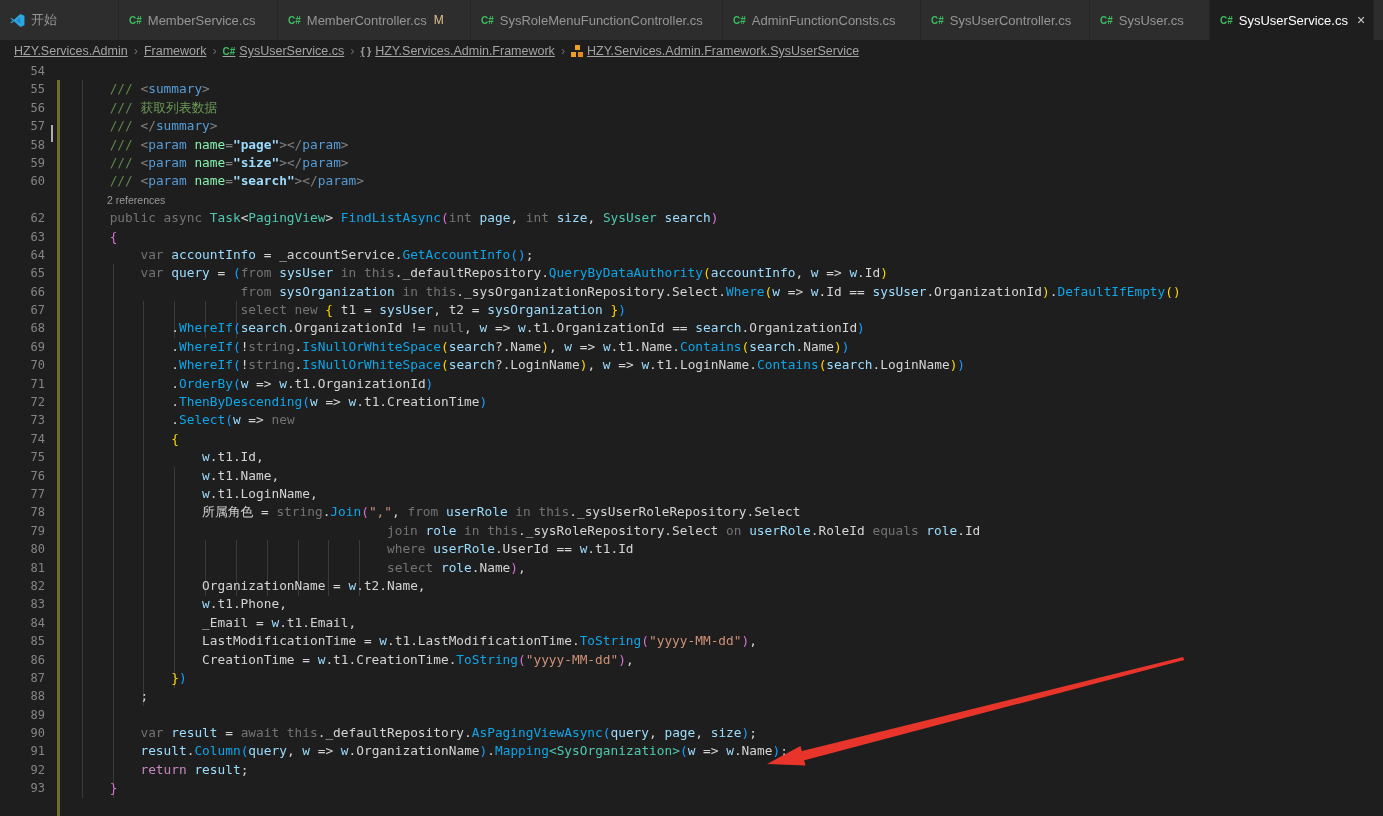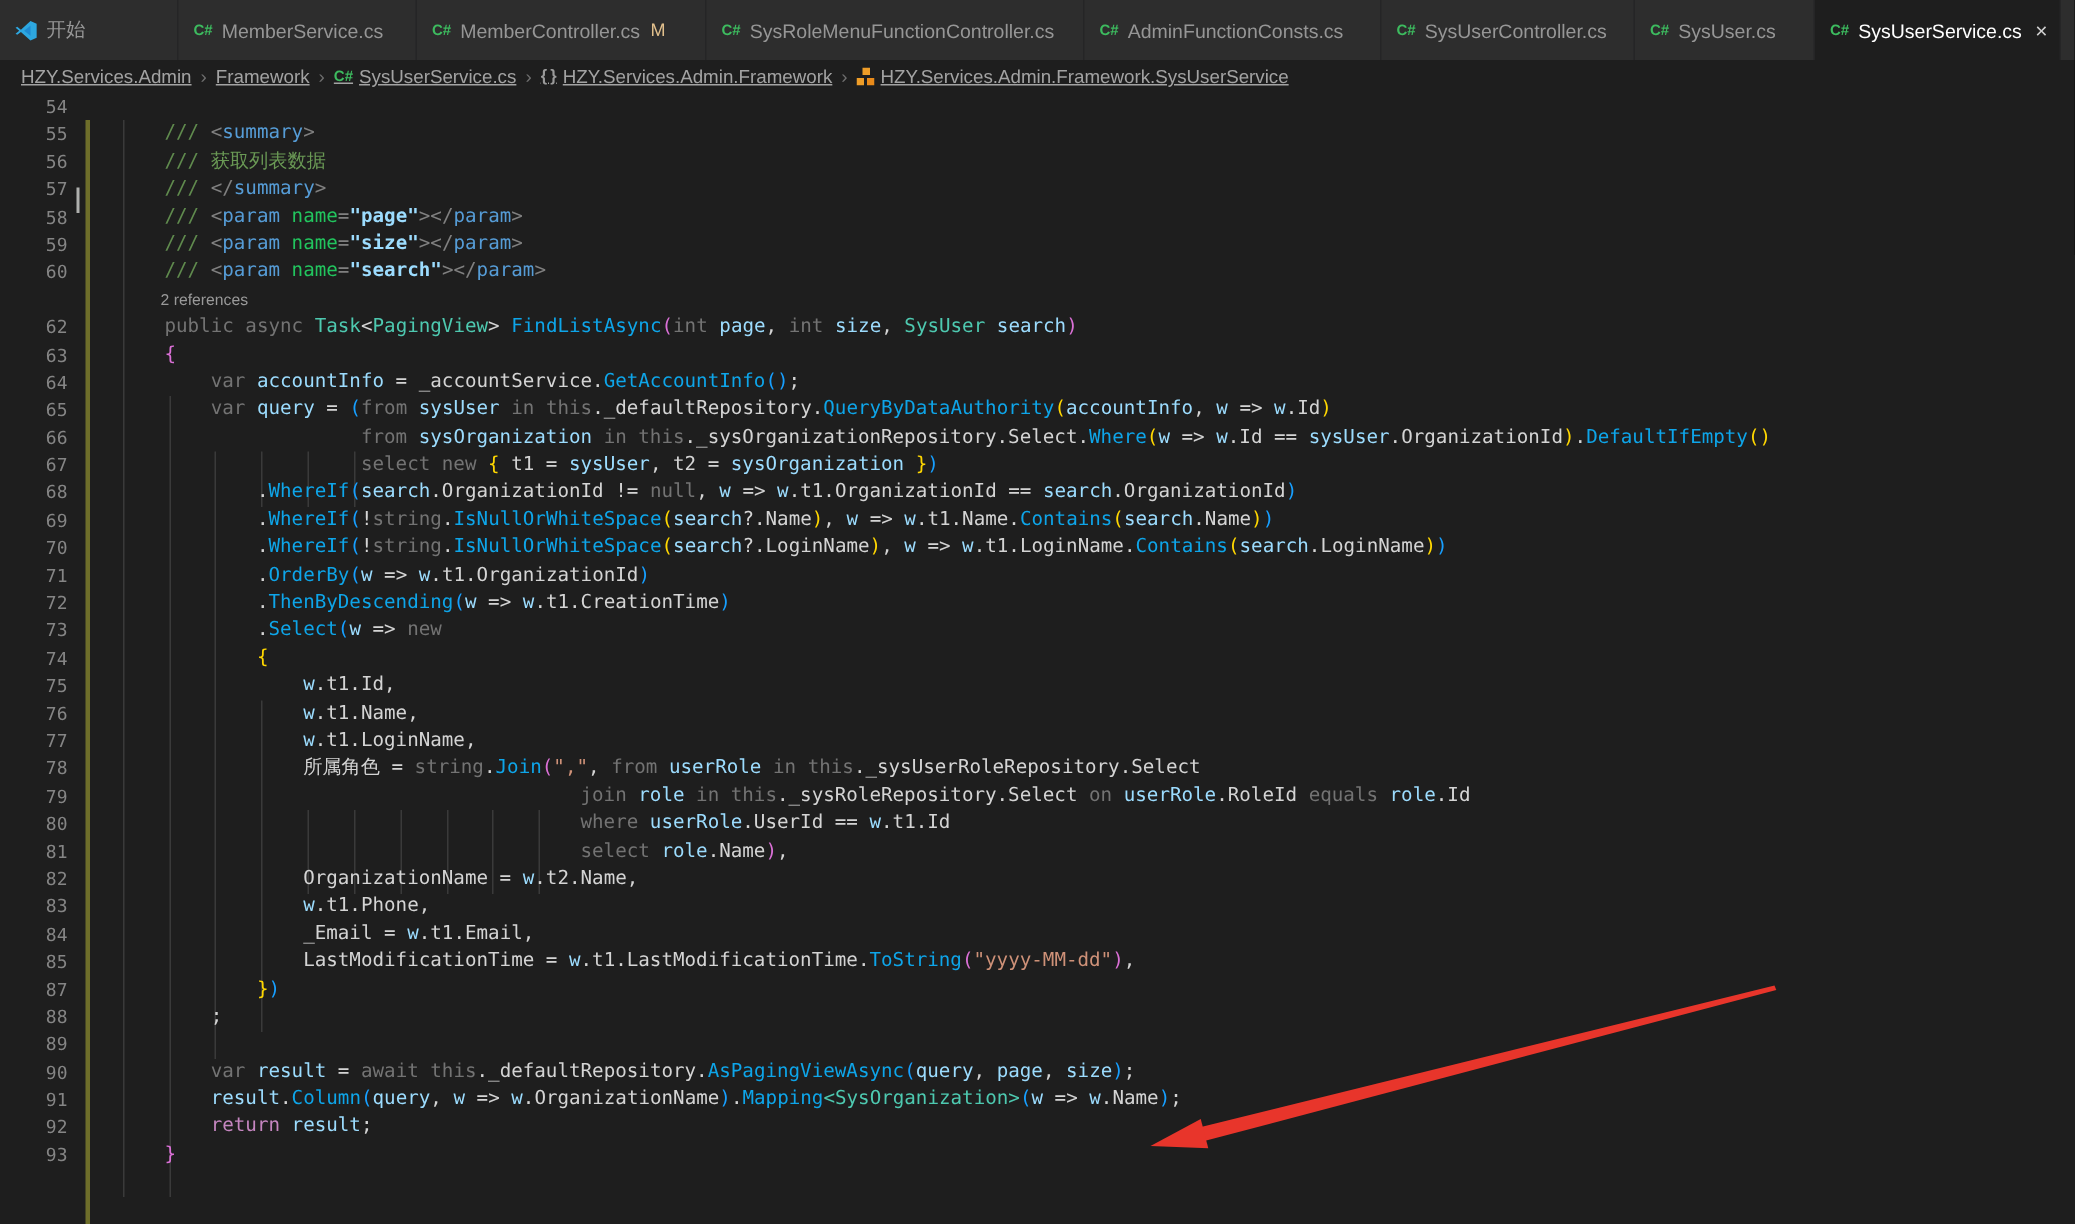--- a/index.html
+++ b/index.html
@@ -28,21 +28,21 @@
   .row{height:18.4px;display:flex;position:relative;z-index:2;}
   .ln{flex:none;width:45px;text-align:right;color:#858585;
       font:12px/18.4px "DejaVu Sans Mono",monospace;padding-right:0;}
   .code{flex:none;padding-left:3px;white-space:pre;
       font:12.8px/18.4px "DejaVu Sans Mono",monospace;color:#d4d4d4;}
   .codelens{color:#999999;font:10.5px/18.4px "Liberation Sans",sans-serif;padding-left:62px;text-align:center;}
   
   .tk-k{color:#737373}.tk-ctrl{color:#c586c0}.tk-ty{color:#4ec9b0}.tk-fn{color:#0ea5e9}
   .tk-v{color:#9cdcfe}.tk-p{color:#d4d4d4}.tk-s{color:#ce9178}
   .tk-cm{color:#608b4e}.tk-cmb{color:#6a9955}.tk-tag{color:#569cd6}.tk-tb{color:#808080}
-  .tk-at{color:#22c55e}.tk-av{color:#9cdcfe;font-weight:bold}
+  .tk-at{color:#86efac}.tk-av{color:#9cdcfe;font-weight:bold}
   .tk-b1{color:#ffd700}.tk-b2{color:#da70d6}.tk-b3{color:#179fff}
   .guide{position:absolute;width:1px;background:#3a3a3a;z-index:1;}
   #modbar{position:absolute;left:57px;width:3px;background:#6e6e2a;z-index:1;}
   #cursor{position:absolute;left:51px;top:63px;width:1.5px;height:17px;background:#aeafad;z-index:3;}
   #arrow-svg{position:absolute;left:0;top:0;z-index:6;pointer-events:none;}
 </style>
 </head>
 <body>
 
 <div id="root">
@@ -262,20 +262,24 @@
           <span class="ln">83</span>
           <span class="code"><span class="tk-v">                    w</span><span class="tk-p">.t1.Phone,</span></span>
         </div>
         <div class="row">
           <span class="ln">84</span>
           <span class="code"><span class="tk-p">                    _Email = </span><span class="tk-v">w</span><span class="tk-p">.t1.Email,</span></span>
         </div>
         <div class="row">
           <span class="ln">85</span>
           <span class="code"><span class="tk-p">                    LastModificationTime = </span><span class="tk-v">w</span><span class="tk-p">.t1.LastModificationTime.</span><span class="tk-fn">ToString</span><span class="tk-b2">(</span><span class="tk-s">"yyyy-MM-dd"</span><span class="tk-b2">)</span><span class="tk-p">,</span></span>
+        </div>
+        <div class="row">
+          <span class="ln">86</span>
+          <span class="code"><span class="tk-p">                    CreationTime = </span><span class="tk-v">w</span><span class="tk-p">.t1.CreationTime.</span><span class="tk-fn">ToString</span><span class="tk-b2">(</span><span class="tk-s">"yyyy-MM-dd"</span><span class="tk-b2">)</span><span class="tk-p">,</span></span>
         </div>
         <div class="row">
           <span class="ln">87</span>
           <span class="code"><span class="tk-b1">                }</span><span class="tk-b3">)</span></span>
         </div>
         <div class="row">
           <span class="ln">88</span>
           <span class="code"><span class="tk-p">            ;</span></span>
         </div>
         <div class="row">

